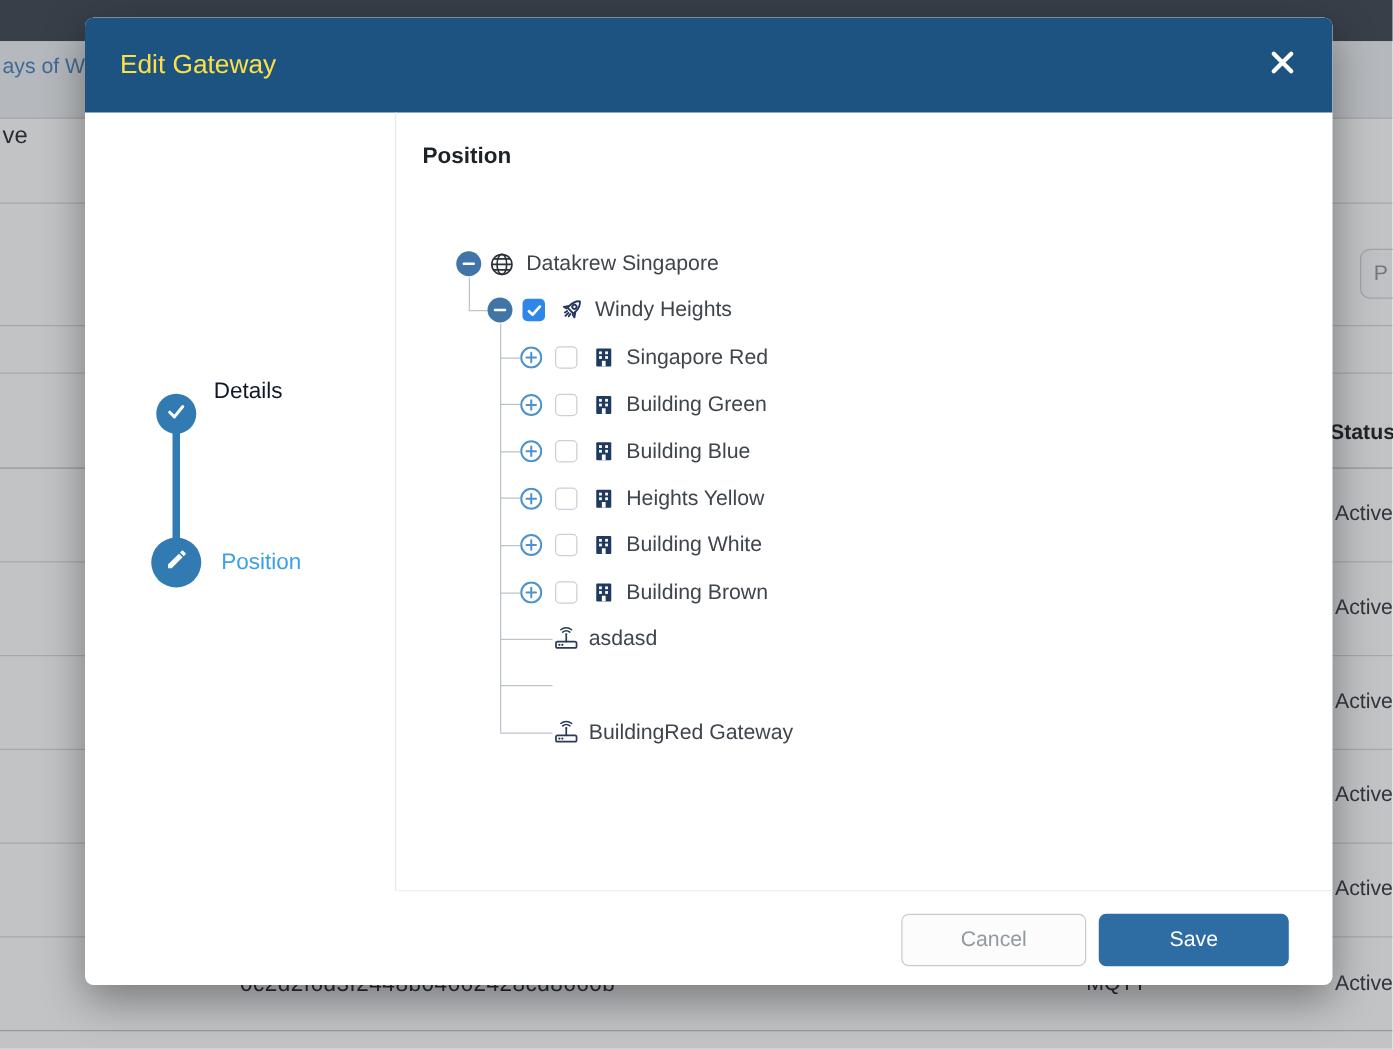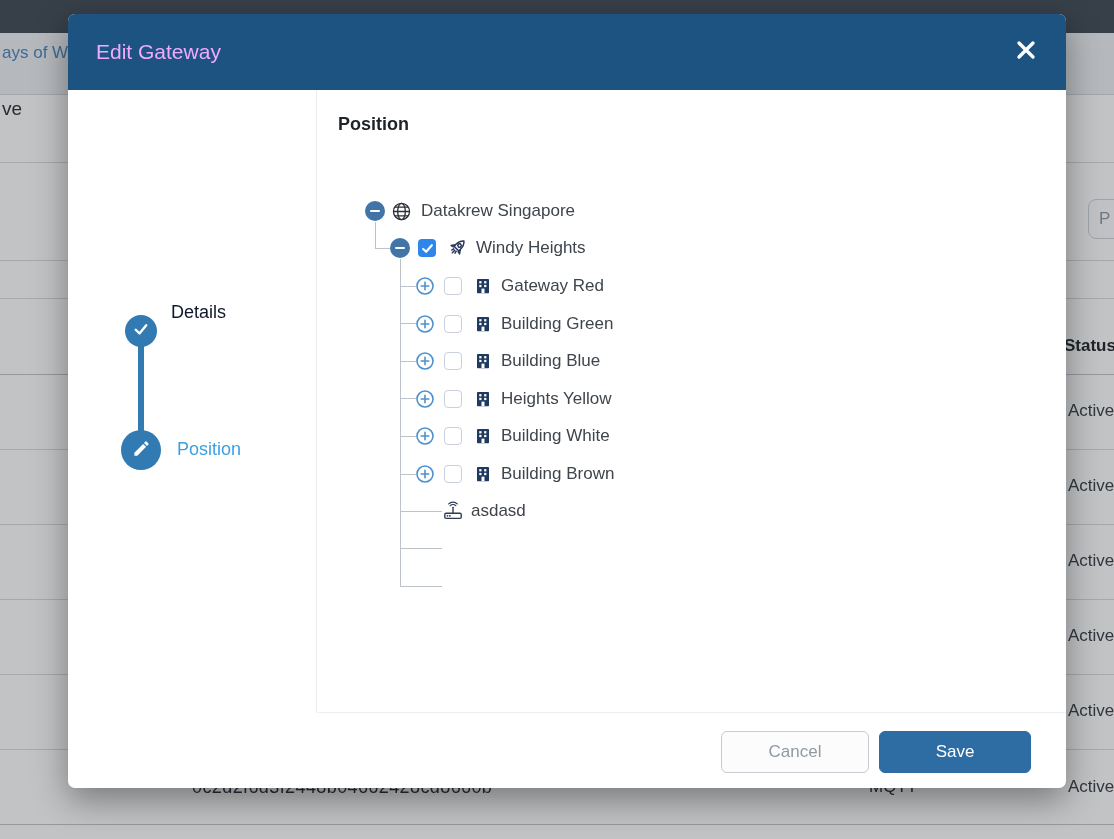--- a/index.html
+++ b/index.html
@@ -19,21 +19,21 @@
   .active-cell { position:absolute; left:1068px; font-size:17px; color:#3a4047; white-space:nowrap; }
   .hash-cell { position:absolute; left:192px; top:777px; font-size:18px; color:#2b3138; letter-spacing:.4px; white-space:nowrap; }
   .proto-cell { position:absolute; left:869px; top:777px; font-size:17px; color:#2b3138; white-space:nowrap; }
 
   
   #overlay { position:absolute; inset:0; background:rgba(30,34,40,0.27); z-index:5; }
 
   
   #modal { position:absolute; left:68px; top:14px; width:998px; height:774px; background:#fff; border-radius:7px; box-shadow:0 12px 34px rgba(0,0,0,.38); z-index:10; overflow:hidden; }
   .m-header { position:absolute; left:0; top:0; width:100%; height:76px; background:#1d5380; }
-  .m-title { position:absolute; left:28px; top:0; height:54px; line-height:76px; color:#f0abfc; font-size:21px; font-weight:500; }
+  .m-title { position:absolute; left:28px; top:0; height:54px; line-height:76px; color:#fde047; font-size:21px; font-weight:500; }
   .m-close { position:absolute; right:24px; top:22px; width:32px; height:32px; cursor:pointer; display:flex; align-items:center; justify-content:center; }
   .m-body { position:absolute; left:0; top:76px; right:0; bottom:0; }
 
   
   .step-panel { position:absolute; left:0; top:0; width:249px; height:623px; border-right:1px solid #e9ecef; }
   .step-line { position:absolute; left:70px; top:241px; width:6px; height:119px; background:#327ab2; }
   .step-circle { position:absolute; border-radius:50%; background:#327ab2; display:flex; align-items:center; justify-content:center; }
   .step-c1 { left:57px; top:225px; width:32px; height:32px; }
   .step-c2 { left:53px; top:340px; width:40px; height:40px; }
   .step-label { position:absolute; font-size:18px; white-space:nowrap; }
@@ -196,21 +196,21 @@
           <span class="node-icon" style="margin-left:12px">
               <svg width="18" height="18" viewBox="0 0 24 24">
                 <rect x="4" y="2.5" width="16" height="19" rx="1" fill="#1f3a60"></rect>
                 <rect x="7" y="5.5" width="3" height="3" fill="#fff"></rect>
                 <rect x="13.5" y="5.5" width="3" height="3" fill="#fff"></rect>
                 <rect x="7" y="10.5" width="3" height="3" fill="#fff"></rect>
                 <rect x="13.5" y="10.5" width="3" height="3" fill="#fff"></rect>
                 <rect x="10" y="15.5" width="4" height="6" fill="#fff"></rect>
               </svg>
             </span>
-          <span class="node-label" style="margin-left:9px">Gateway Red</span>
+          <span class="node-label" style="margin-left:9px">Singapore Red</span>
         </div>
         <div class="tree-row" style="top:258px;left:98px">
           <span class="plus-btn"><svg width="18" height="18" viewBox="0 0 18 18">
                 <circle cx="9" cy="9" r="8" fill="#fff" stroke="#4d92cc" stroke-width="1.6"></circle>
                 <path d="M9 5.2v7.6M5.2 9h7.6" stroke="#4d92cc" stroke-width="1.6" stroke-linecap="round"></path>
               </svg></span>
           <span class="cbox unchecked" style="margin-left:10px"></span>
           <span class="node-icon" style="margin-left:12px">
               <svg width="18" height="18" viewBox="0 0 24 24">
                 <rect x="4" y="2.5" width="16" height="19" rx="1" fill="#1f3a60"></rect>
@@ -301,19 +301,31 @@
             <svg width="22" height="22" viewBox="0 0 24 24" fill="none" stroke="#2b3a55" stroke-width="1.5" stroke-linecap="round">
               <rect x="3" y="14.5" width="18" height="5.5" rx="1.5"></rect>
                 <path d="M6 17.3h.01M8.6 17.3h.01" stroke-width="2"></path>
               <path d="M12 14.5 L12 9.5"></path>
                 <circle cx="12" cy="8.3" r="1" fill="#2b3a55" stroke="none"></circle>
               <path d="M8.9 6.2 a4.4 4.4 0 0 1 6.2 0 M7.3 4.2 a6.8 6.8 0 0 1 9.4 0" stroke-width="1.3"></path>
             </svg>
           </span>
           <span class="node-label" style="margin-left:7px">asdasd</span>
         </div>
+        <div class="tree-row" style="top:483px;left:124px">
+          <span class="node-icon">
+            <svg width="22" height="22" viewBox="0 0 24 24" fill="none" stroke="#2b3a55" stroke-width="1.5" stroke-linecap="round">
+              <rect x="3" y="14.5" width="18" height="5.5" rx="1.5"></rect>
+                <path d="M6 17.3h.01M8.6 17.3h.01" stroke-width="2"></path>
+              <path d="M12 14.5 L12 9.5"></path>
+                <circle cx="12" cy="8.3" r="1" fill="#2b3a55" stroke="none"></circle>
+              <path d="M8.9 6.2 a4.4 4.4 0 0 1 6.2 0 M7.3 4.2 a6.8 6.8 0 0 1 9.4 0" stroke-width="1.3"></path>
+            </svg>
+          </span>
+          <span class="node-label" style="margin-left:7px">BuildingRed Gateway</span>
+        </div>
       </div>
 
       <div class="btn btn-cancel">Cancel</div>
       <div class="btn btn-save">Save</div>
     </div>
   </div>
 </div>
 
 </body></html>

